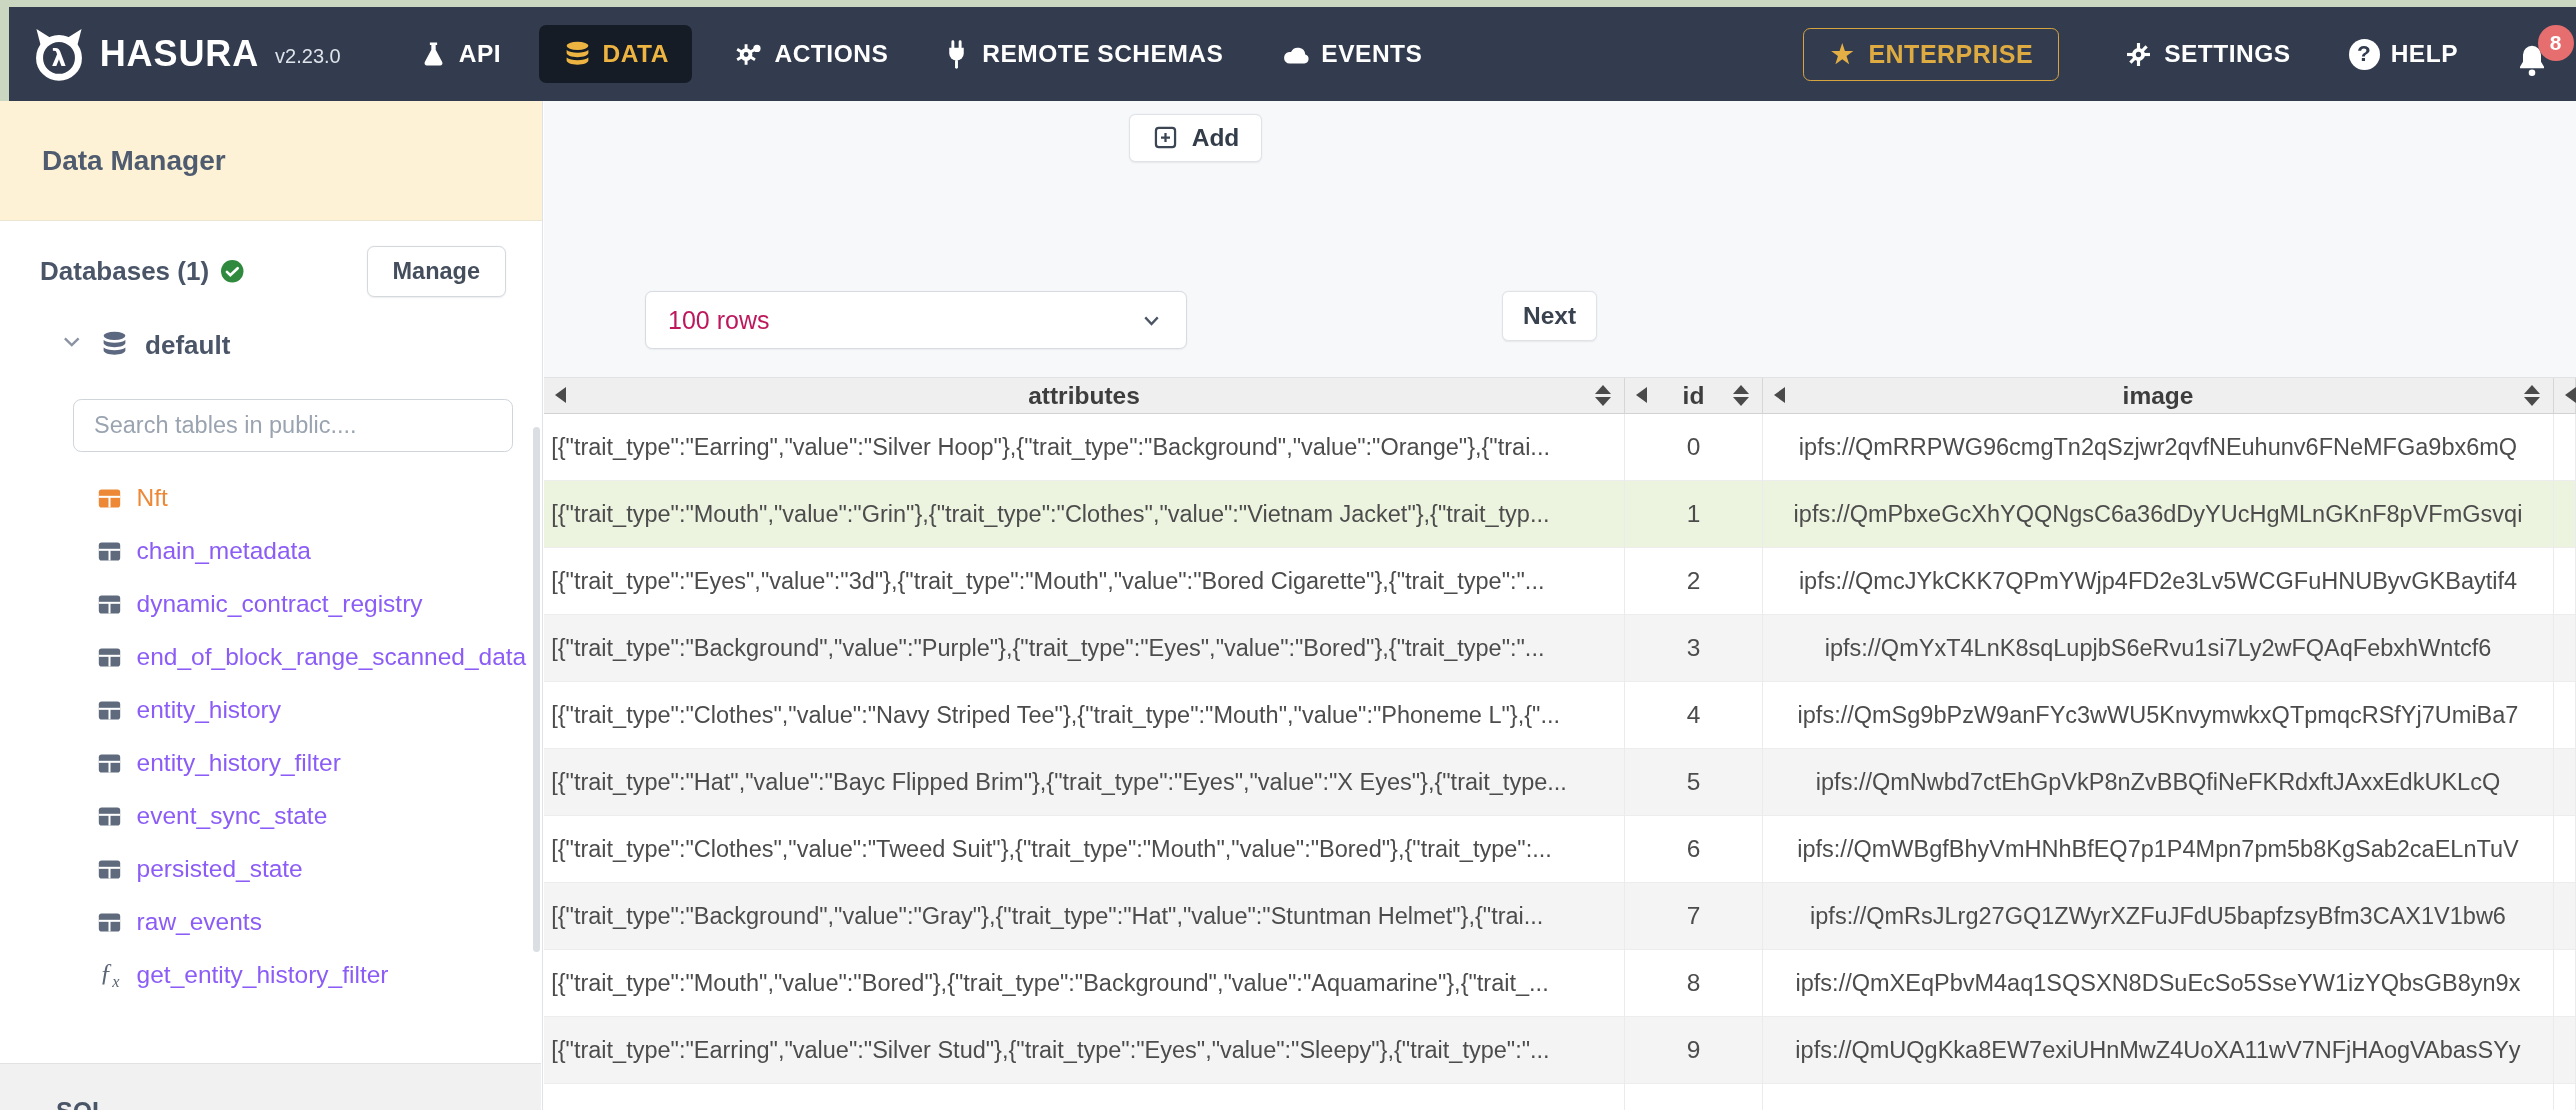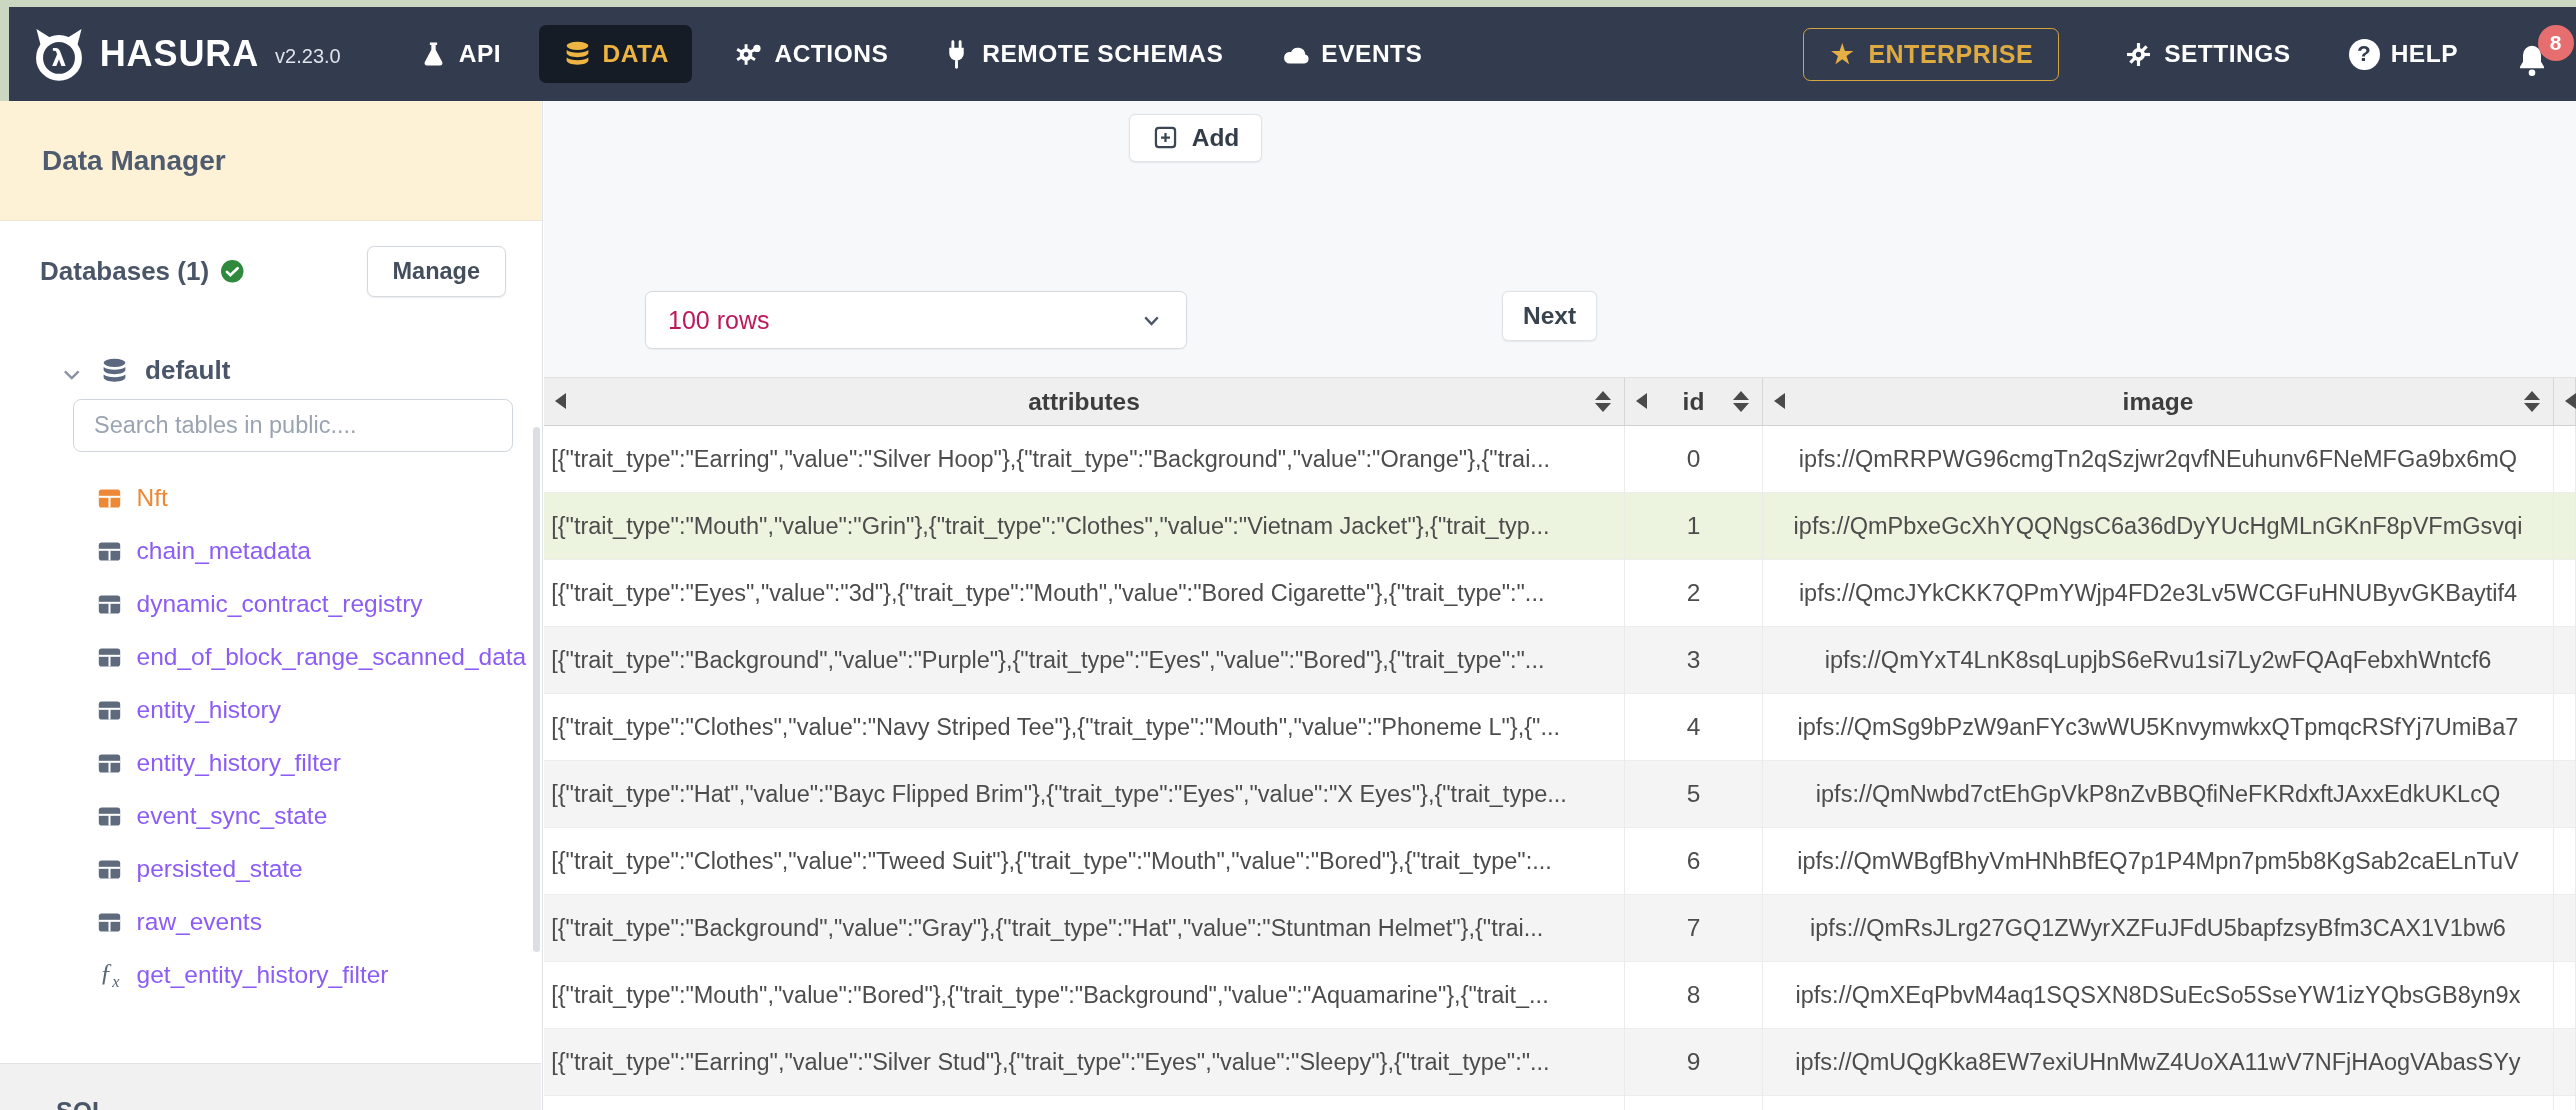--- a/index.html
+++ b/index.html
@@ -45,21 +45,21 @@
     align-items:center;padding-left:42px}
   .sb-title{font-size:28px;font-weight:bold;color:#4f5b6e}
   .sb-body{padding:25px 36px 0 40px}
   .db-row{display:flex;align-items:center}
   .db-label{font-size:26px;font-weight:bold;color:#4a5568}
   .check-icon{width:24.5px;height:24.5px;margin-left:11px}
   .manage-btn{margin-left:auto;background:#fff;border:0.9px solid #d4d9de;border-radius:7.2px;
     padding:11px 25px;font-size:23.5px;font-weight:bold;color:#444e5d;box-shadow:0 0.9px 1.8px rgba(0,0,0,.08);
     cursor:pointer}
   .tree{margin-top:33px}
-  .tree-row{display:flex;align-items:flex-end;height:56px;gap:16.3px;cursor:pointer}
+  .tree-row{display:flex;align-items:flex-start;height:56px;gap:16.3px;cursor:pointer}
   .tree-row.lvl1{padding-left:20px}
   .tree-row.lvl2{padding-left:65px}
   .chev{width:23.5px;height:23.5px;color:#8a93a2;flex:none}
   .tree-ico{width:29px;height:29px;color:#5b6880;flex:none}
   .tree-label{font-size:26px;font-weight:bold;color:#4a5568}
   .search-box{margin:12.7px 0 0 33px;width:440px;height:53px;border:1.8px solid #cfd5db;border-radius:8.2px;
     background:#fff;padding:0 20px;font-size:23.5px;color:#4a5568;outline:none;
     font-family:"Liberation Sans","DejaVu Sans",sans-serif}
   .search-box::placeholder{color:#9aa4b1}
   .tbl-list{margin-top:20px}
@@ -88,21 +88,21 @@
     border:0.9px solid #d6dbe1;border-radius:7.2px;display:flex;align-items:center;
     justify-content:space-between;padding:0 22px;box-shadow:0 0.9px 1.8px rgba(0,0,0,.05);cursor:pointer}
   .rows-select .val{font-size:25px;color:#be185d}
   .rows-select svg{width:25px;height:25px;color:#4b5563}
   .next-btn{position:absolute;left:958px;top:190px;height:50px;background:#fff;
     border:0.9px solid #dfe3e8;border-radius:6.3px;padding:0 20px;font-size:24.5px;font-weight:bold;
     color:#39424f;box-shadow:0 0.9px 1.8px rgba(0,0,0,.07);cursor:pointer;
     font-family:"Liberation Sans","DejaVu Sans",sans-serif}
   
   .grid{position:absolute;left:0;right:0;top:276px}
-  .g-head{display:flex;height:49px;background:#efefef;border-top:0.9px solid #e2e2e2;
+  .g-head{display:flex;height:37px;background:#efefef;border-top:0.9px solid #e2e2e2;
     border-bottom:1.8px solid #d2d2d2}
   .g-hcell{position:relative;display:flex;align-items:center;justify-content:center;
     border-right:0.9px solid #d6d6d6;font-size:24.5px;font-weight:bold;color:#3d3d3d;cursor:pointer}
   .caret-left{position:absolute;left:11px;top:50%;margin-top:-8.2px;width:0;height:0;
     border-top:8.2px solid transparent;border-bottom:8.2px solid transparent;
     border-right:11px solid #4a4a4a;cursor:pointer}
   .sorter{position:absolute;right:12.7px;top:50%;margin-top:-11px;display:flex;flex-direction:column;
     gap:3.6px;cursor:pointer}
   .sorter .up{width:0;height:0;border-left:8.2px solid transparent;border-right:8.2px solid transparent;
     border-bottom:9px solid #4a4a4a}

